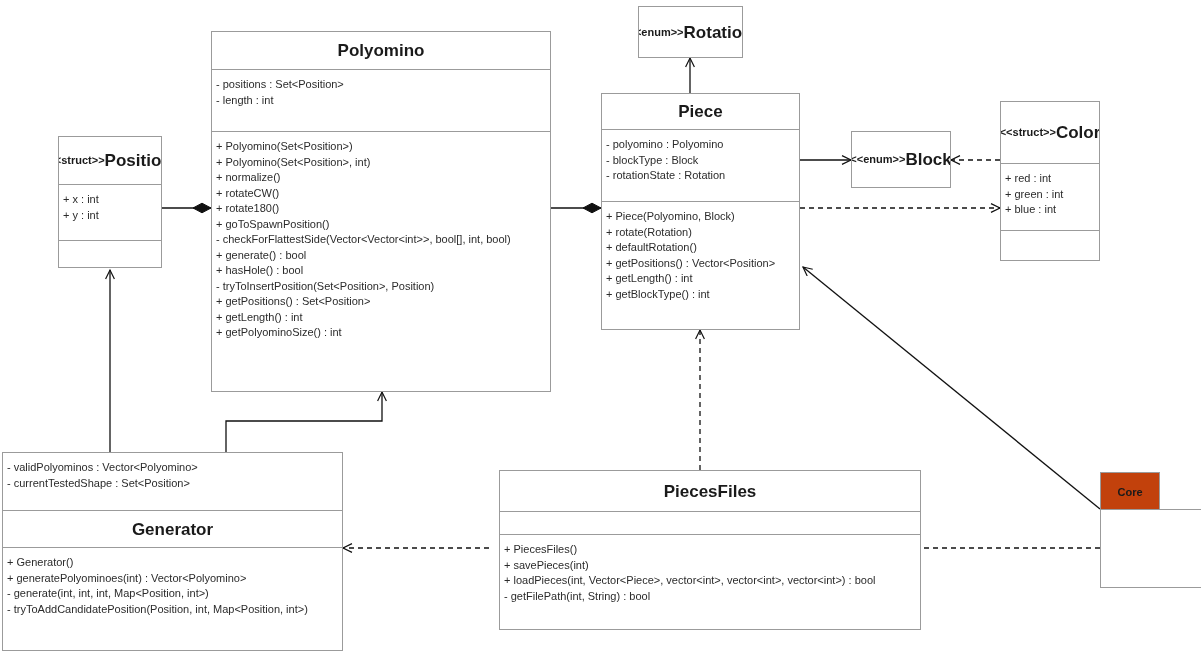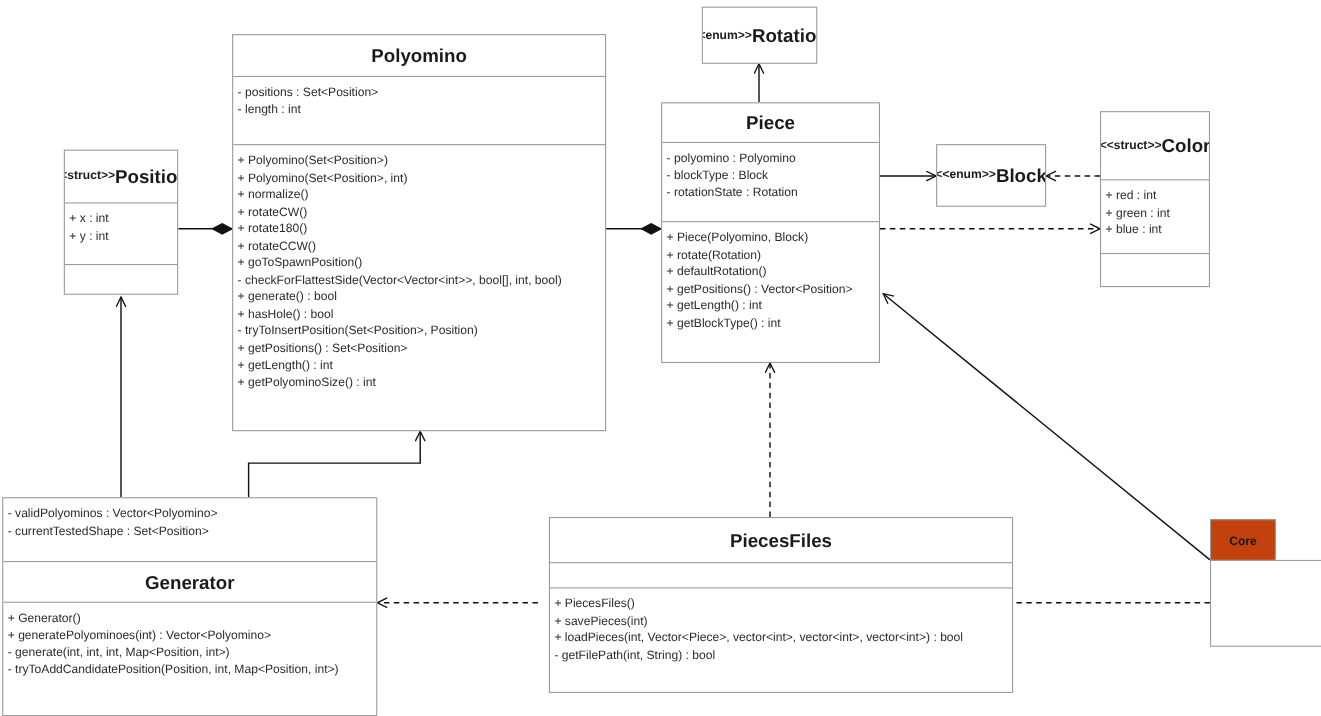--- a/index.html
+++ b/index.html
@@ -176,21 +176,20 @@
     <div class="compartment cmp-members" style="height:62px;">
       <div class="member">- positions : Set&lt;Position&gt;</div>
       <div class="member">- length : int</div>
     </div>
     <div class="compartment cmp-members">
       <div class="member">+ Polyomino(Set&lt;Position&gt;)</div>
       <div class="member">+ Polyomino(Set&lt;Position&gt;, int)</div>
       <div class="member">+ normalize()</div>
       <div class="member">+ rotateCW()</div>
       <div class="member">+ rotate180()</div>
-      <div class="member">+ rotateCCW()</div>
       <div class="member">+ goToSpawnPosition()</div>
       <div class="member">- checkForFlattestSide(Vector&lt;Vector&lt;int&gt;&gt;, bool[], int, bool)</div>
       <div class="member">+ generate() : bool</div>
       <div class="member">+ hasHole() : bool</div>
       <div class="member">- tryToInsertPosition(Set&lt;Position&gt;, Position)</div>
       <div class="member">+ getPositions() : Set&lt;Position&gt;</div>
       <div class="member">+ getLength() : int</div>
       <div class="member">+ getPolyominoSize() : int</div>
     </div>
   </div>

